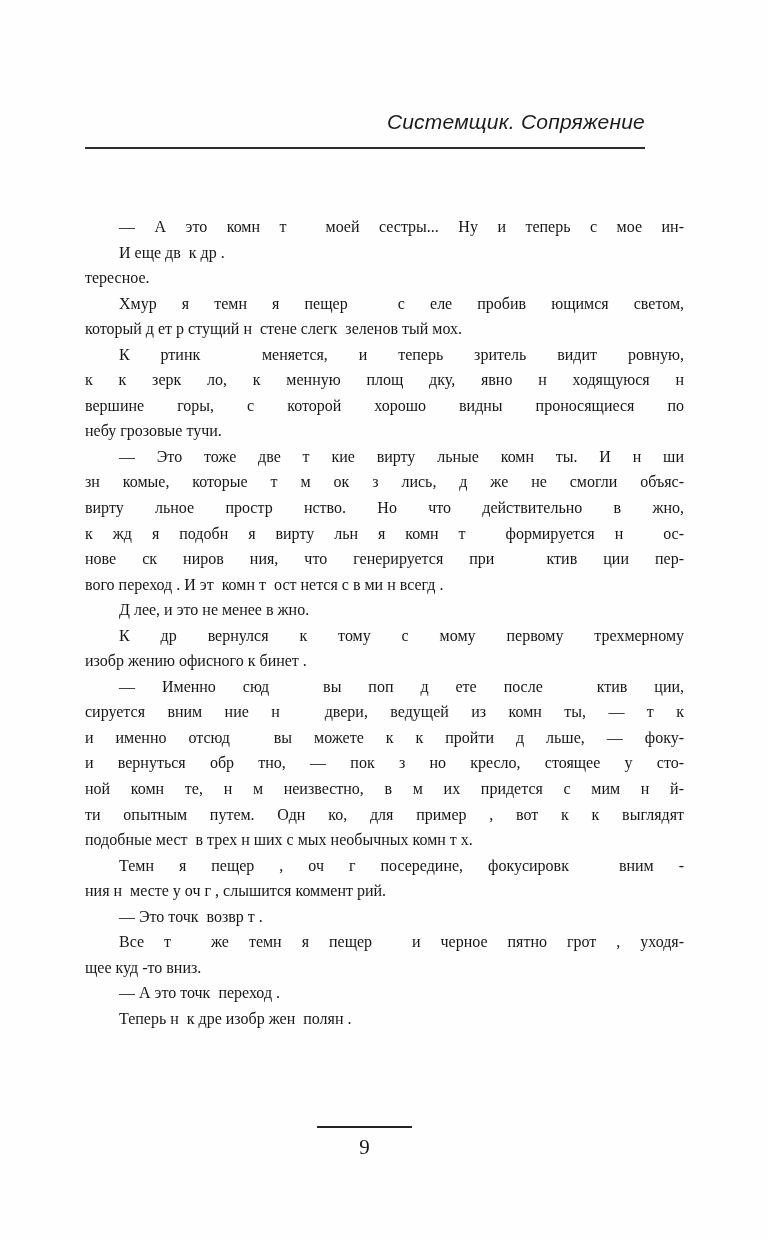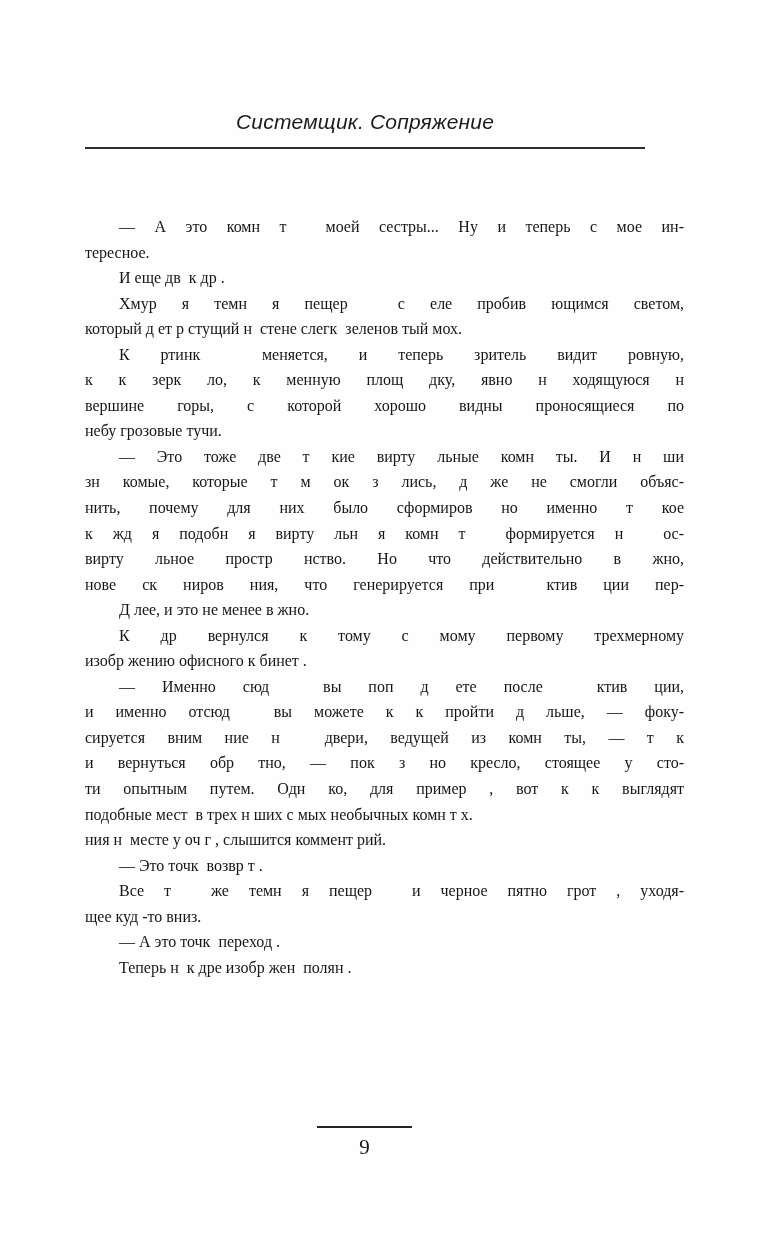--- a/index.html
+++ b/index.html
@@ -14,21 +14,21 @@
     background: #fefefe;
     overflow: hidden;
     font-family: "Liberation Serif", "DejaVu Serif", serif;
     color: #161616;
   }
   .header-title {
     position: absolute;
     left: 85px;
     top: 109px;
     width: 560px;
-    text-align: center;
+    text-align: right;
     font-family: "Liberation Sans", "DejaVu Sans", sans-serif;
     font-style: italic;
     font-size: 21px;
     line-height: 26px;
     color: #1c1c1c;
     letter-spacing: 0.2px;
   }
   .header-rule {
     position: absolute;
     left: 85px;
@@ -78,43 +78,45 @@
 </style>
 </head>
 <body>
 
 <div class="page">
   <div class="header-title">Системщик. Сопряжение</div>
   <div class="header-rule"></div>
 
   <div class="body-text" id="body-text">
       <div class="line first">—&nbsp;А&nbsp;это&nbsp;комн&nbsp;т&nbsp;&nbsp;моей&nbsp;сестры...&nbsp;Ну&nbsp;и&nbsp;теперь&nbsp;с&nbsp;мое&nbsp;ин-</div>
+      <div class="line first last">И&nbsp;еще&nbsp;дв&nbsp;&nbsp;к&nbsp;др&nbsp;.</div>
       <div class="line last">тересное.</div>
-      <div class="line first last">И&nbsp;еще&nbsp;дв&nbsp;&nbsp;к&nbsp;др&nbsp;.</div>
       <div class="line first">Хмур&nbsp;я&nbsp;темн&nbsp;я&nbsp;пещер&nbsp;&nbsp;с&nbsp;еле&nbsp;пробив&nbsp;ющимся&nbsp;светом,</div>
       <div class="line last">который&nbsp;д&nbsp;ет&nbsp;р&nbsp;стущий&nbsp;н&nbsp;&nbsp;стене&nbsp;слегк&nbsp;&nbsp;зеленов&nbsp;тый&nbsp;мох.</div>
       <div class="line first">К&nbsp;ртинк&nbsp;&nbsp;меняется,&nbsp;и&nbsp;теперь&nbsp;зритель&nbsp;видит&nbsp;ровную,</div>
       <div class="line">к&nbsp;к&nbsp;зерк&nbsp;ло,&nbsp;к&nbsp;менную&nbsp;площ&nbsp;дку,&nbsp;явно&nbsp;н&nbsp;ходящуюся&nbsp;н</div>
       <div class="line">вершине&nbsp;горы,&nbsp;с&nbsp;которой&nbsp;хорошо&nbsp;видны&nbsp;проносящиеся&nbsp;по</div>
       <div class="line last">небу&nbsp;грозовые&nbsp;тучи.</div>
       <div class="line first">—&nbsp;Это&nbsp;тоже&nbsp;две&nbsp;т&nbsp;кие&nbsp;вирту&nbsp;льные&nbsp;комн&nbsp;ты.&nbsp;И&nbsp;н&nbsp;ши</div>
       <div class="line">зн&nbsp;комые,&nbsp;которые&nbsp;т&nbsp;м&nbsp;ок&nbsp;з&nbsp;лись,&nbsp;д&nbsp;же&nbsp;не&nbsp;смогли&nbsp;объяс-</div>
-      <div class="line">нить,&nbsp;почему&nbsp;для&nbsp;них&nbsp;было&nbsp;сформиров&nbsp;но&nbsp;именно&nbsp;т&nbsp;кое</div>
+      <div class="line">вирту&nbsp;льное&nbsp;простр&nbsp;нство.&nbsp;Но&nbsp;что&nbsp;действительно&nbsp;в&nbsp;жно,</div>
       <div class="line">к&nbsp;жд&nbsp;я&nbsp;подобн&nbsp;я&nbsp;вирту&nbsp;льн&nbsp;я&nbsp;комн&nbsp;т&nbsp;&nbsp;формируется&nbsp;н&nbsp;&nbsp;ос-</div>
-      <div class="line">вирту&nbsp;льное&nbsp;простр&nbsp;нство.&nbsp;Но&nbsp;что&nbsp;действительно&nbsp;в&nbsp;жно,</div>
       <div class="line">нове&nbsp;ск&nbsp;ниров&nbsp;ния,&nbsp;что&nbsp;генерируется&nbsp;при&nbsp;&nbsp;ктив&nbsp;ции&nbsp;пер-</div>
+      <div class="line last">вого&nbsp;переход&nbsp;.&nbsp;И&nbsp;эт&nbsp;&nbsp;комн&nbsp;т&nbsp;&nbsp;ост&nbsp;нется&nbsp;с&nbsp;в&nbsp;ми&nbsp;н&nbsp;всегд&nbsp;.</div>
       <div class="line first last">Д&nbsp;лее,&nbsp;и&nbsp;это&nbsp;не&nbsp;менее&nbsp;в&nbsp;жно.</div>
       <div class="line first">К&nbsp;др&nbsp;вернулся&nbsp;к&nbsp;тому&nbsp;с&nbsp;мому&nbsp;первому&nbsp;трехмерному</div>
       <div class="line last">изобр&nbsp;жению&nbsp;офисного&nbsp;к&nbsp;бинет&nbsp;.</div>
       <div class="line first">—&nbsp;Именно&nbsp;сюд&nbsp;&nbsp;вы&nbsp;поп&nbsp;д&nbsp;ете&nbsp;после&nbsp;&nbsp;ктив&nbsp;ции,</div>
+      <div class="line">сируется&nbsp;вним&nbsp;ние&nbsp;н&nbsp;&nbsp;двери,&nbsp;ведущей&nbsp;из&nbsp;комн&nbsp;ты,&nbsp;—&nbsp;т&nbsp;к</div>
       <div class="line">и&nbsp;именно&nbsp;отсюд&nbsp;&nbsp;вы&nbsp;можете&nbsp;к&nbsp;к&nbsp;пройти&nbsp;д&nbsp;льше,&nbsp;—&nbsp;фоку-</div>
-      <div class="line">сируется&nbsp;вним&nbsp;ние&nbsp;н&nbsp;&nbsp;двери,&nbsp;ведущей&nbsp;из&nbsp;комн&nbsp;ты,&nbsp;—&nbsp;т&nbsp;к</div>
       <div class="line">и&nbsp;вернуться&nbsp;обр&nbsp;тно,&nbsp;—&nbsp;пок&nbsp;з&nbsp;но&nbsp;кресло,&nbsp;стоящее&nbsp;у&nbsp;сто-</div>
+      <div class="line">ной&nbsp;комн&nbsp;те,&nbsp;н&nbsp;м&nbsp;неизвестно,&nbsp;в&nbsp;м&nbsp;их&nbsp;придется&nbsp;с&nbsp;мим&nbsp;н&nbsp;й-</div>
       <div class="line">ти&nbsp;опытным&nbsp;путем.&nbsp;Одн&nbsp;ко,&nbsp;для&nbsp;пример&nbsp;,&nbsp;вот&nbsp;к&nbsp;к&nbsp;выглядят</div>
       <div class="line last">подобные&nbsp;мест&nbsp;&nbsp;в&nbsp;трех&nbsp;н&nbsp;ших&nbsp;с&nbsp;мых&nbsp;необычных&nbsp;комн&nbsp;т&nbsp;х.</div>
+      <div class="line first">Темн&nbsp;я&nbsp;пещер&nbsp;,&nbsp;оч&nbsp;г&nbsp;посередине,&nbsp;фокусировк&nbsp;&nbsp;вним&nbsp;-</div>
       <div class="line last">ния&nbsp;н&nbsp;&nbsp;месте&nbsp;у&nbsp;оч&nbsp;г&nbsp;,&nbsp;слышится&nbsp;коммент&nbsp;рий.</div>
       <div class="line first last">—&nbsp;Это&nbsp;точк&nbsp;&nbsp;возвр&nbsp;т&nbsp;.</div>
       <div class="line first">Все&nbsp;т&nbsp;&nbsp;же&nbsp;темн&nbsp;я&nbsp;пещер&nbsp;&nbsp;и&nbsp;черное&nbsp;пятно&nbsp;грот&nbsp;,&nbsp;уходя-</div>
       <div class="line last">щее&nbsp;куд&nbsp;-то&nbsp;вниз.</div>
       <div class="line first last">—&nbsp;А&nbsp;это&nbsp;точк&nbsp;&nbsp;переход&nbsp;.</div>
       <div class="line first last">Теперь&nbsp;н&nbsp;&nbsp;к&nbsp;дре&nbsp;изобр&nbsp;жен&nbsp;&nbsp;полян&nbsp;.</div>
     </div>
 
   <div class="footer-rule"></div>
   <div class="page-number">9</div>

